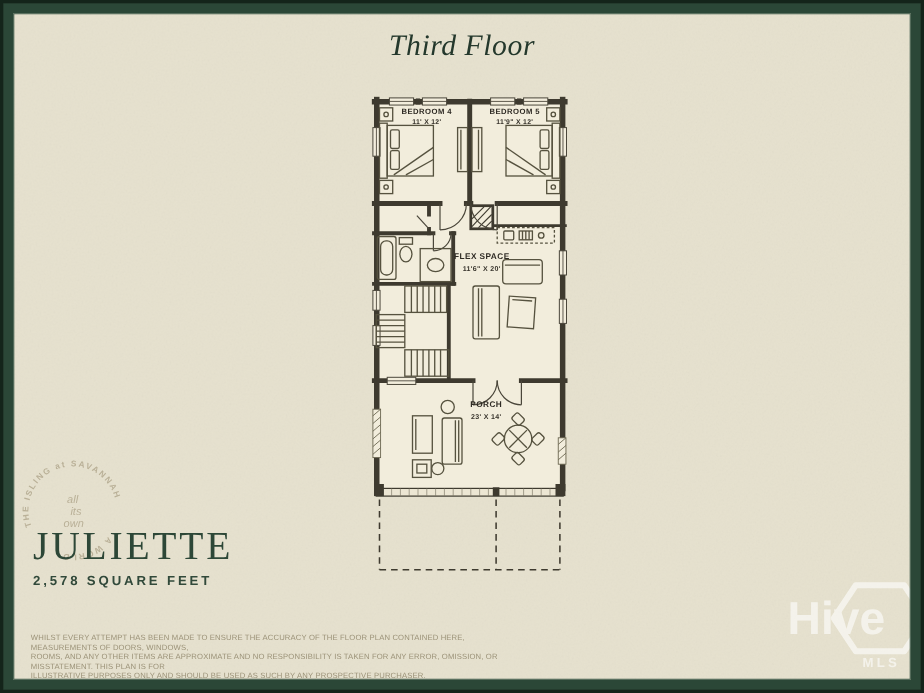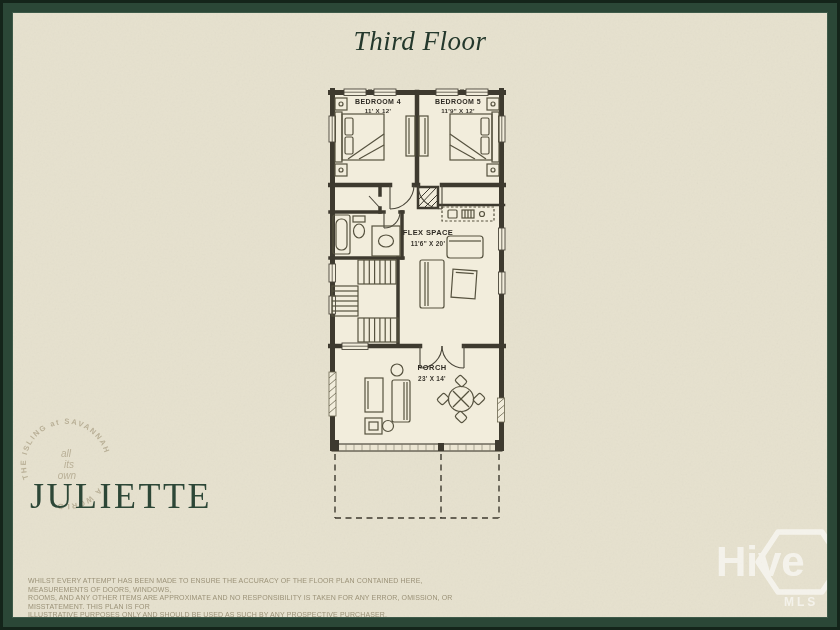--- a/index.html
+++ b/index.html
@@ -10,21 +10,21 @@
   }
   .grain{position:absolute;left:0;top:0;z-index:1;pointer-events:none;}
   .frame{position:absolute;inset:0;border:12px solid #2b4737;
          box-shadow:inset 0 0 0 1px #3e5a49;z-index:50;pointer-events:none;}
   .frame-outer{position:absolute;inset:0;border:3px solid #14241a;z-index:51;pointer-events:none;}
   .floor-title{
     position:absolute;left:0;right:0;top:26px;text-align:center;z-index:4;
     font-family:"Liberation Serif",serif;font-style:italic;
     font-size:27px;color:#24382c;letter-spacing:0.5px;
   }
-  .plan-wrap{position:absolute;left:328px;top:88px;z-index:3;}
+  .plan-wrap{position:absolute;left:338px;top:88px;z-index:3;}
   .stamp-wrap{position:absolute;left:8px;top:406px;z-index:2;opacity:0.85;}
   .info-block{position:absolute;left:30px;top:478px;z-index:4;}
   .info-name{
     font-family:"Liberation Serif",serif;font-size:36px;color:#2d4737;
     letter-spacing:2.5px;line-height:1;
   }
   .info-line{
     font-size:12px;font-weight:700;color:#31493a;letter-spacing:2.6px;
     margin-top:8px;line-height:1.15;
   }
@@ -336,20 +336,21 @@
         <line x1="7" y1="366" x2="7" y2="430"></line>
         <line x1="7" y1="430" x2="171" y2="430"></line>
         <line x1="171" y1="366" x2="171" y2="430"></line>
         <line x1="113" y1="366" x2="113" y2="430"></line>
       </g>
     </svg>
   </div>
 
   <div class="info-block">
     <div class="info-name">JULIETTE</div>
+    <div class="info-line">2,578 SQUARE FEET</div>
   </div>
 
   <div class="disclaimer">
     <div>WHILST EVERY ATTEMPT HAS BEEN MADE TO ENSURE THE ACCURACY OF THE FLOOR PLAN CONTAINED HERE, MEASUREMENTS OF DOORS, WINDOWS,</div>
     <div>ROOMS, AND ANY OTHER ITEMS ARE APPROXIMATE AND NO RESPONSIBILITY IS TAKEN FOR ANY ERROR, OMISSION, OR MISSTATEMENT. THIS PLAN IS FOR</div>
     <div>ILLUSTRATIVE PURPOSES ONLY AND SHOULD BE USED AS SUCH BY ANY PROSPECTIVE PURCHASER.</div>
   </div>
 
   <div class="hive-wrap">
     <svg width="140" height="96" viewBox="0 0 140 96">

